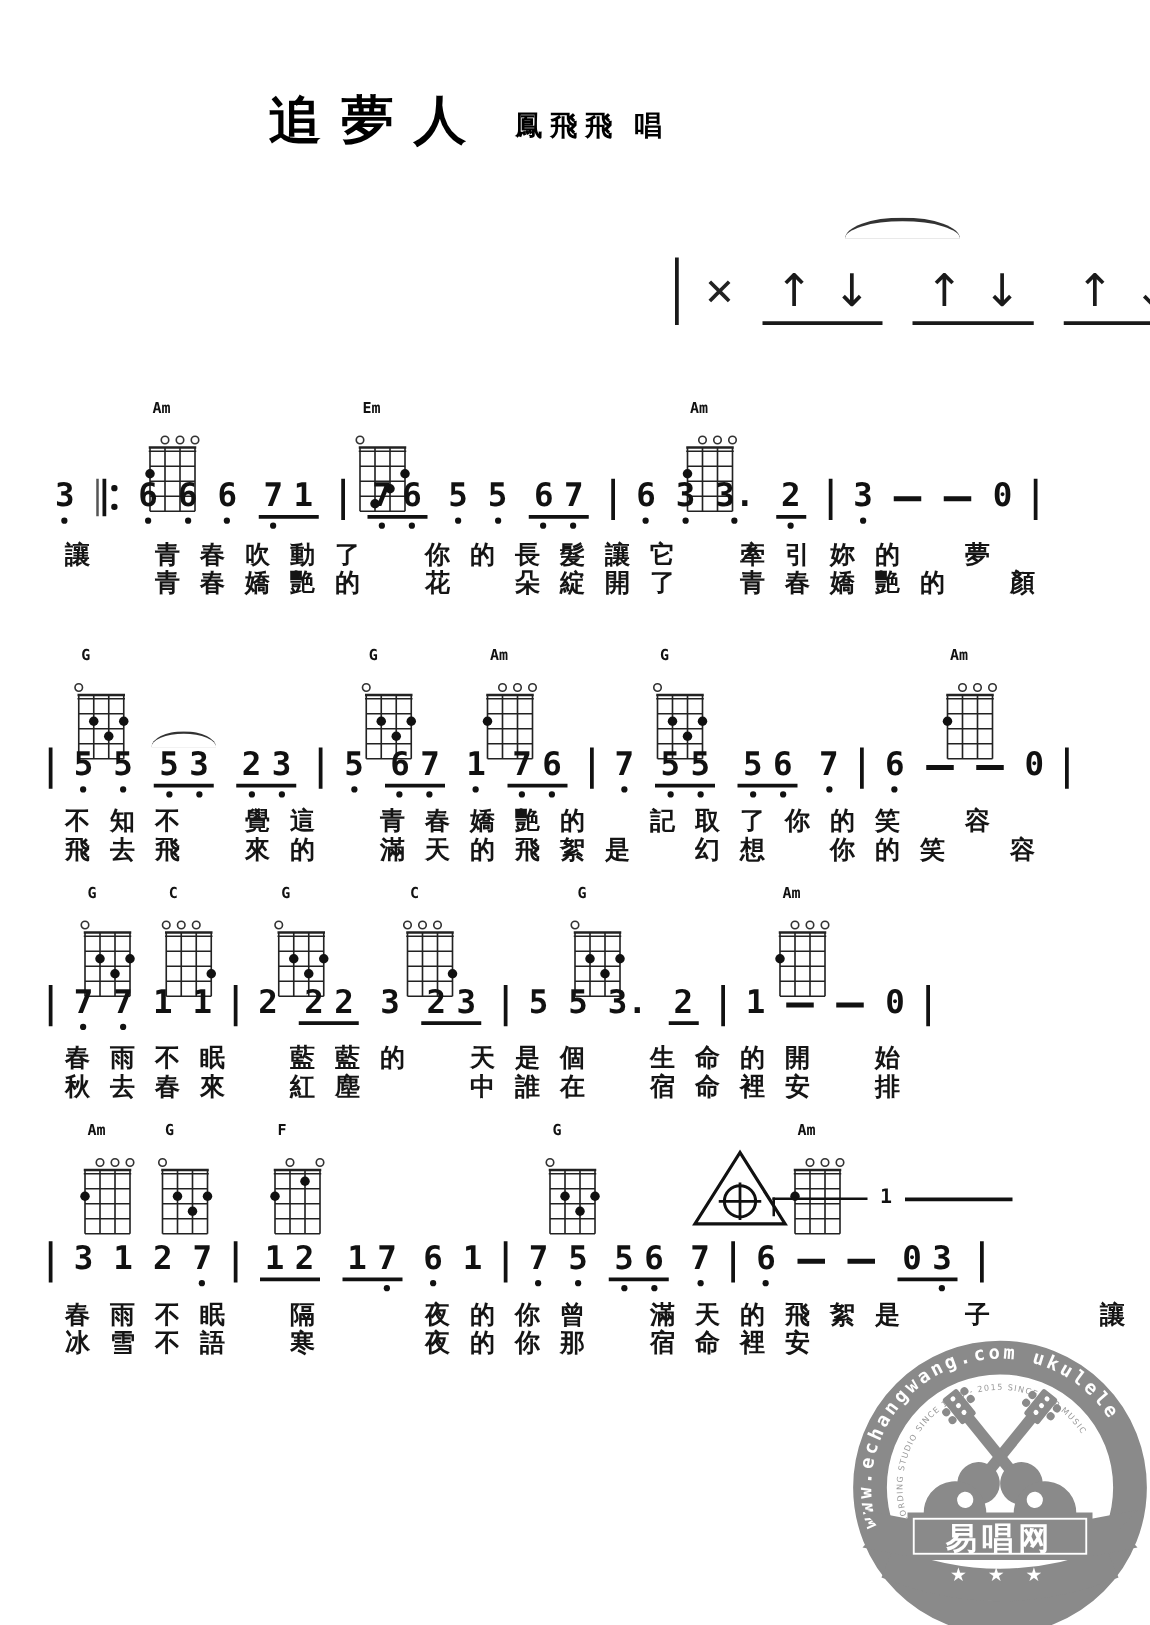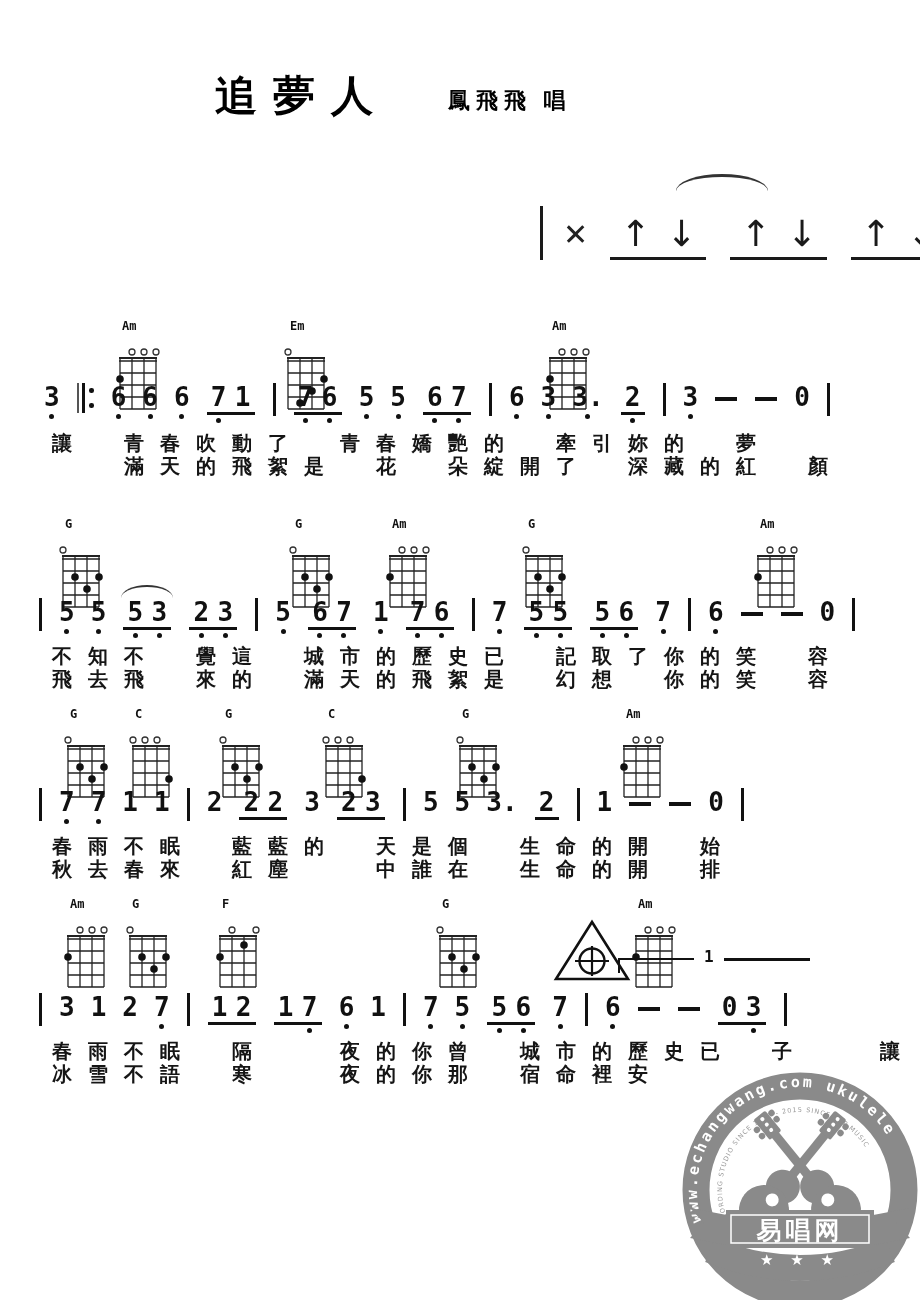--- a/index.html
+++ b/index.html
@@ -8,21 +8,21 @@
     background:#ffffff;color:#111;
     font-family:"Liberation Sans","DejaVu Sans",sans-serif;
   }
   
   .title{
     position:absolute;left:215px;top:68px;
     font-family:"Liberation Serif","DejaVu Serif",serif;
     font-size:42px;font-weight:bold;letter-spacing:16px;color:#000;
   }
   .artist{
-    position:absolute;left:448px;top:86px;
+    position:absolute;left:412px;top:86px;
     font-family:"Liberation Serif","DejaVu Serif",serif;
     font-size:22px;font-weight:bold;letter-spacing:6px;color:#000;
   }
   
   .strum{
     position:absolute;left:530px;top:172px;height:72px;
     display:flex;align-items:flex-end;position:absolute;padding-top:16px;
   }
   .sbar{width:3px;height:54px;background:#1a1a1a;margin:0 10px;}
   .scross{font-size:30px;font-weight:bold;color:#222;margin:0 10px 10px 10px;line-height:1;}
@@ -247,22 +247,22 @@
         <span class="ld"></span>
       </span>
       <span class="dashn"></span>
       <span class="dashn"></span>
       <span class="note">
         <span class="nch">0</span>
         <span class="ld hid"></span>
       </span>
       <span class="bar"></span>
     </div>
-    <div class="lyric" style="top: 430px;">讓　青春吹動了　青春嬌艷的　牽引妳的　夢</div>
-    <div class="lyric" style="top: 453px;">　　滿天的飛絮是　花　朵綻開了　深藏的紅　顏</div>
+    <div class="lyric" style="top: 430px;">讓　青春吹動了　你的長髮讓它　牽引妳的　夢</div>
+    <div class="lyric" style="top: 453px;">　　青春嬌艷的　花　朵綻開了　青春嬌艷的　顏</div>
     <div class="chord" style="left: 55px; top: 518px;"><div style="font: bold 12px / 12px &quot;DejaVu Sans Mono&quot;, monospace; margin-left: 10px;">G</div><svg width="52" height="82" viewBox="0 0 52 82">
         <circle cx="8" cy="20" r="3" fill="none" stroke="#333" stroke-width="1.3"></circle>
         <line x1="7" y1="26" x2="45" y2="26" stroke="#222" stroke-width="2"></line>
         <line x1="7" y1="29" x2="45" y2="29" stroke="#222" stroke-width="1.3"></line>
         <line x1="8" y1="41" x2="44" y2="41" stroke="#222" stroke-width="1.3"></line>
         <line x1="8" y1="53" x2="44" y2="53" stroke="#222" stroke-width="1.3"></line>
         <line x1="8" y1="65" x2="44" y2="65" stroke="#222" stroke-width="1.3"></line>
         <line x1="8" y1="77" x2="44" y2="77" stroke="#222" stroke-width="1.3"></line>
         <line x1="8" y1="26" x2="8" y2="77" stroke="#222" stroke-width="1.3"></line>
         <line x1="20" y1="26" x2="20" y2="77" stroke="#222" stroke-width="1.3"></line>
@@ -455,21 +455,21 @@
         <span class="ld"></span>
       </span>
       <span class="dashn"></span>
       <span class="dashn"></span>
       <span class="note">
         <span class="nch">0</span>
         <span class="ld hid"></span>
       </span>
       <span class="bar"></span>
     </div>
-    <div class="lyric" style="top: 643px;">不知不　覺這　城市的歷史已　記取了你的笑　容</div>
+    <div class="lyric" style="top: 643px;">不知不　覺這　青春嬌艷的　記取了你的笑　容</div>
     <div class="lyric" style="top: 666px;">飛去飛　來的　滿天的飛絮是　幻想　你的笑　容</div>
     <div class="chord" style="left: 60px; top: 708px;"><div style="font: bold 12px / 12px &quot;DejaVu Sans Mono&quot;, monospace; margin-left: 10px;">G</div><svg width="52" height="82" viewBox="0 0 52 82">
         <circle cx="8" cy="20" r="3" fill="none" stroke="#333" stroke-width="1.3"></circle>
         <line x1="7" y1="26" x2="45" y2="26" stroke="#222" stroke-width="2"></line>
         <line x1="7" y1="29" x2="45" y2="29" stroke="#222" stroke-width="1.3"></line>
         <line x1="8" y1="41" x2="44" y2="41" stroke="#222" stroke-width="1.3"></line>
         <line x1="8" y1="53" x2="44" y2="53" stroke="#222" stroke-width="1.3"></line>
         <line x1="8" y1="65" x2="44" y2="65" stroke="#222" stroke-width="1.3"></line>
         <line x1="8" y1="77" x2="44" y2="77" stroke="#222" stroke-width="1.3"></line>
         <line x1="8" y1="26" x2="8" y2="77" stroke="#222" stroke-width="1.3"></line>
@@ -645,21 +645,21 @@
       </span>
       <span class="dashn"></span>
       <span class="dashn"></span>
       <span class="note">
         <span class="nch">0</span>
         <span class="ld hid"></span>
       </span>
       <span class="bar"></span>
     </div>
     <div class="lyric" style="top: 833px;">春雨不眠　藍藍的　天是個　生命的開　始</div>
-    <div class="lyric" style="top: 856px;">秋去春來　紅塵　　中誰在　生命的開　排</div>
+    <div class="lyric" style="top: 856px;">秋去春來　紅塵　　中誰在　宿命裡安　排</div>
     <div class="chord" style="left: 60px; top: 898px;"><div style="font: bold 12px / 12px &quot;DejaVu Sans Mono&quot;, monospace; margin-left: 10px;">Am</div><svg width="52" height="82" viewBox="0 0 52 82">
         <circle cx="20" cy="20" r="3" fill="none" stroke="#333" stroke-width="1.3"></circle>
         <circle cx="32" cy="20" r="3" fill="none" stroke="#333" stroke-width="1.3"></circle>
         <circle cx="44" cy="20" r="3" fill="none" stroke="#333" stroke-width="1.3"></circle>
         <line x1="7" y1="26" x2="45" y2="26" stroke="#222" stroke-width="2"></line>
         <line x1="7" y1="29" x2="45" y2="29" stroke="#222" stroke-width="1.3"></line>
         <line x1="8" y1="41" x2="44" y2="41" stroke="#222" stroke-width="1.3"></line>
         <line x1="8" y1="53" x2="44" y2="53" stroke="#222" stroke-width="1.3"></line>
         <line x1="8" y1="65" x2="44" y2="65" stroke="#222" stroke-width="1.3"></line>
         <line x1="8" y1="77" x2="44" y2="77" stroke="#222" stroke-width="1.3"></line>
@@ -842,21 +842,21 @@
           <span class="gd">
             <span class="ld hid"></span>
           </span>
           <span class="gd">
             <span class="ld"></span>
           </span>
         </span>
       </span>
       <span class="bar"></span>
     </div>
-    <div class="lyric" style="top: 1038px;">春雨不眠　隔　　夜的你曾　城市的歷史已　子　　讓</div>
+    <div class="lyric" style="top: 1038px;">春雨不眠　隔　　夜的你曾　滿天的飛絮是　子　　讓</div>
     <div class="lyric" style="top: 1061px;">冰雪不語　寒　　夜的你那　宿命裡安</div>
   </div>
 
 <div class="watermark">
   <svg width="280" height="280" viewBox="0 0 280 280">
     <circle cx="140" cy="128" r="104" fill="none" stroke="#8a8a8a" stroke-width="27"></circle>
     <defs>
       <path id="ringPath" d="M 43.2 163.2 A 103 103 0 1 1 236.8 163.2" fill="none"></path>
       <path id="innerPath" d="M 72.5 167 A 78 78 0 1 1 207.5 167" fill="none"></path>
     </defs>

